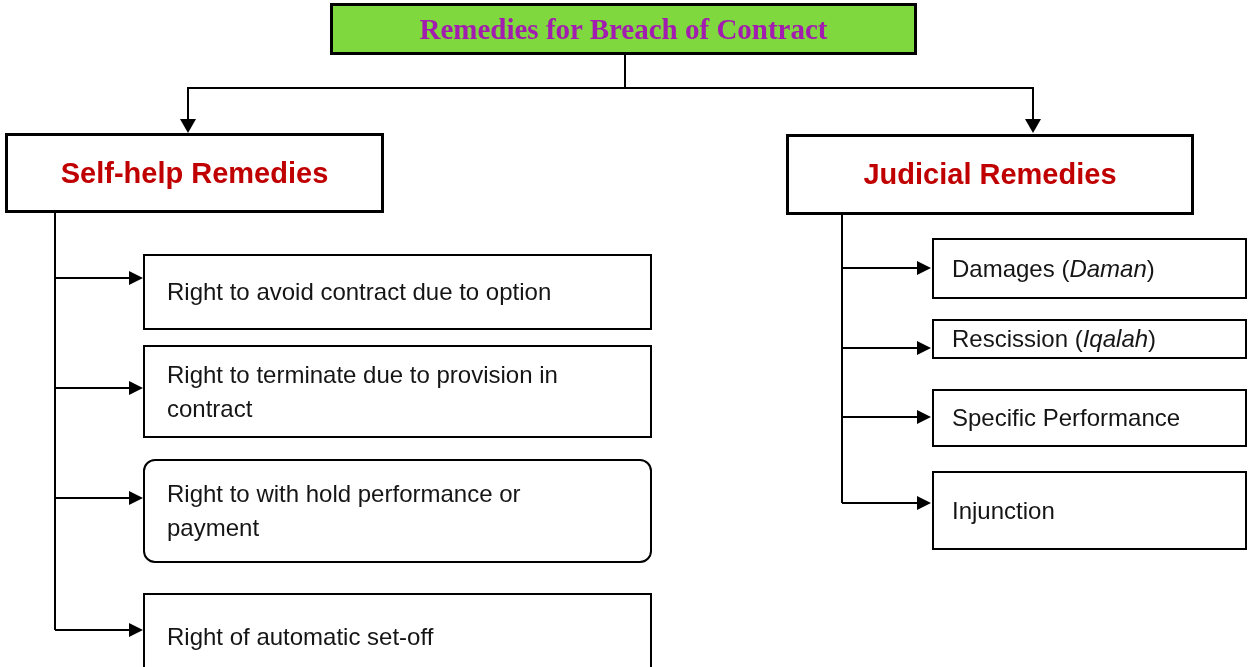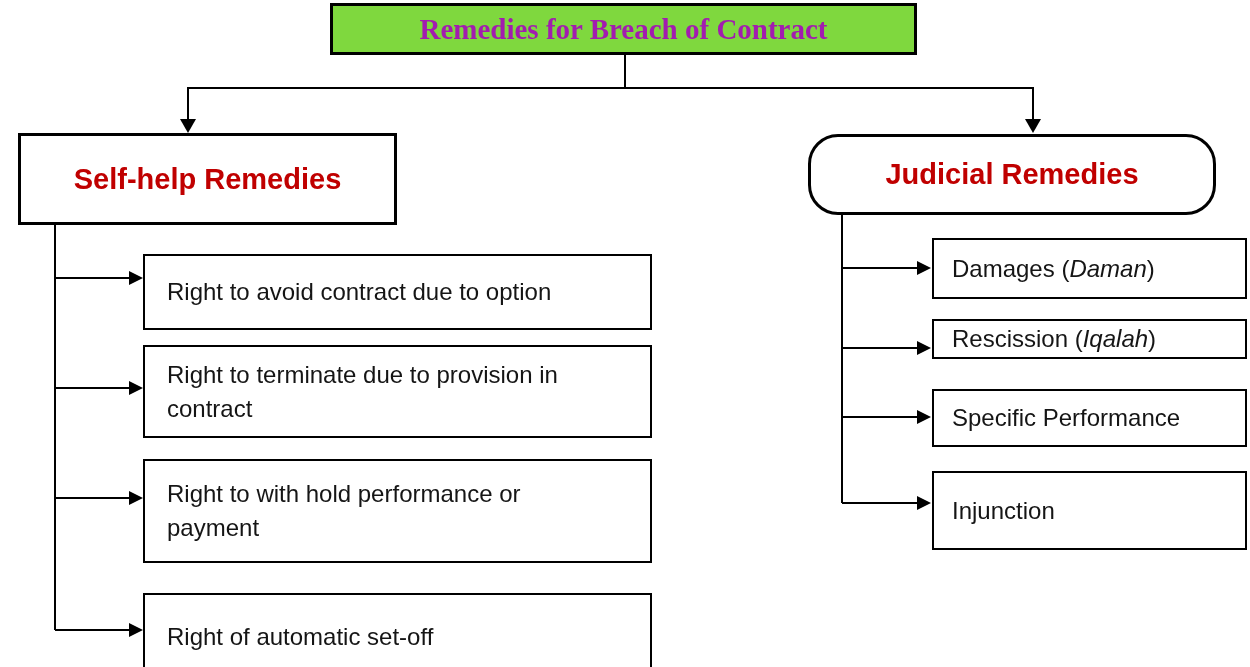--- a/index.html
+++ b/index.html
@@ -55,34 +55,34 @@
     font-size: 29px;
     color: #a21caf;
   }
   .heading-box {
     border-width: 3px;
     justify-content: center;
     font-weight: bold;
     font-size: 29px;
     color: var(--heading-color);
   }
-  .heading-box.left  { left: 18px;   top: 133px; width: 379px; height: 92px; justify-content: center; }
-  .heading-box.right { left: 808px; top: 134px; width: 408px; height: 81px; border-radius: 30px; }
+  .heading-box.left  { left: 5px;   top: 133px; width: 379px; height: 80px; justify-content: center; }
+  .heading-box.right { left: 786px; top: 134px; width: 408px; height: 81px; }
   .item-box {
     font-size: 24px;
     line-height: 34px;
     color: #151515;
     white-space: pre-line;
   }
   .item-box.l { left: 143px; width: 509px; padding-left: 22px; padding-right: 14px; }
   .item-box.r { left: 932px; width: 315px; padding-left: 18px; padding-right: 8px; }
   .item-box .it { font-style: italic; }
   #l-item-0 { top: 254px; height: 76px; }
   #l-item-1 { top: 345px; height: 93px; }
-  #l-item-2 { top: 459px; height: 104px; }
+  #l-item-2 { top: 459px; height: 104px; border-radius: 12px; }
   #l-item-3 { top: 593px; height: 88px; }
   #r-item-0 { top: 238px; height: 61px; }
   #r-item-1 { top: 319px; height: 40px; }
   #r-item-2 { top: 389px; height: 58px; }
   #r-item-3 { top: 471px; height: 79px; }
 </style>
 </head>
 <body>
 
 <div id="canvas" style="--title-bg: #7FD83E; --heading-color: #C00000; --line-color: #000000; --box-bg: #FFFFFF;">

